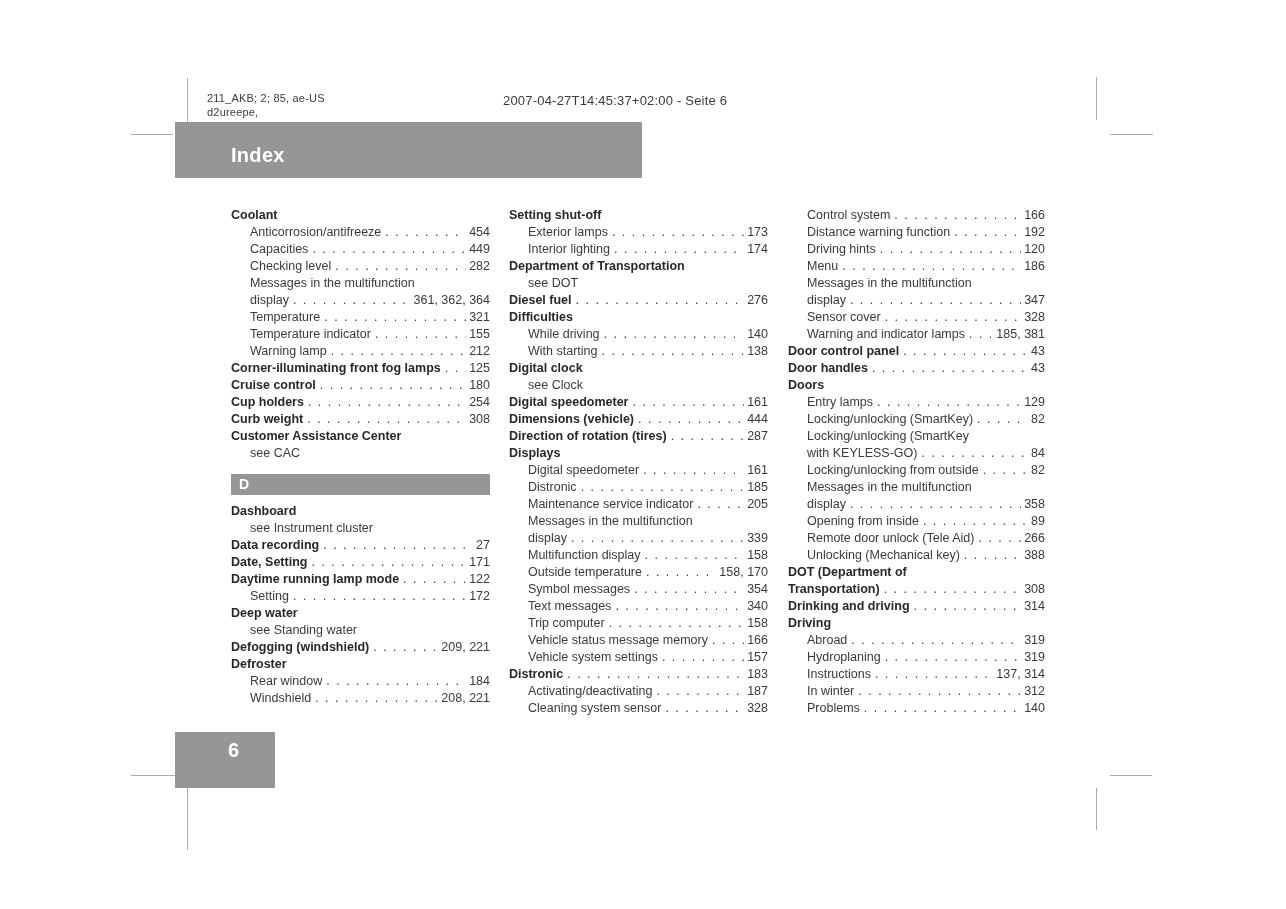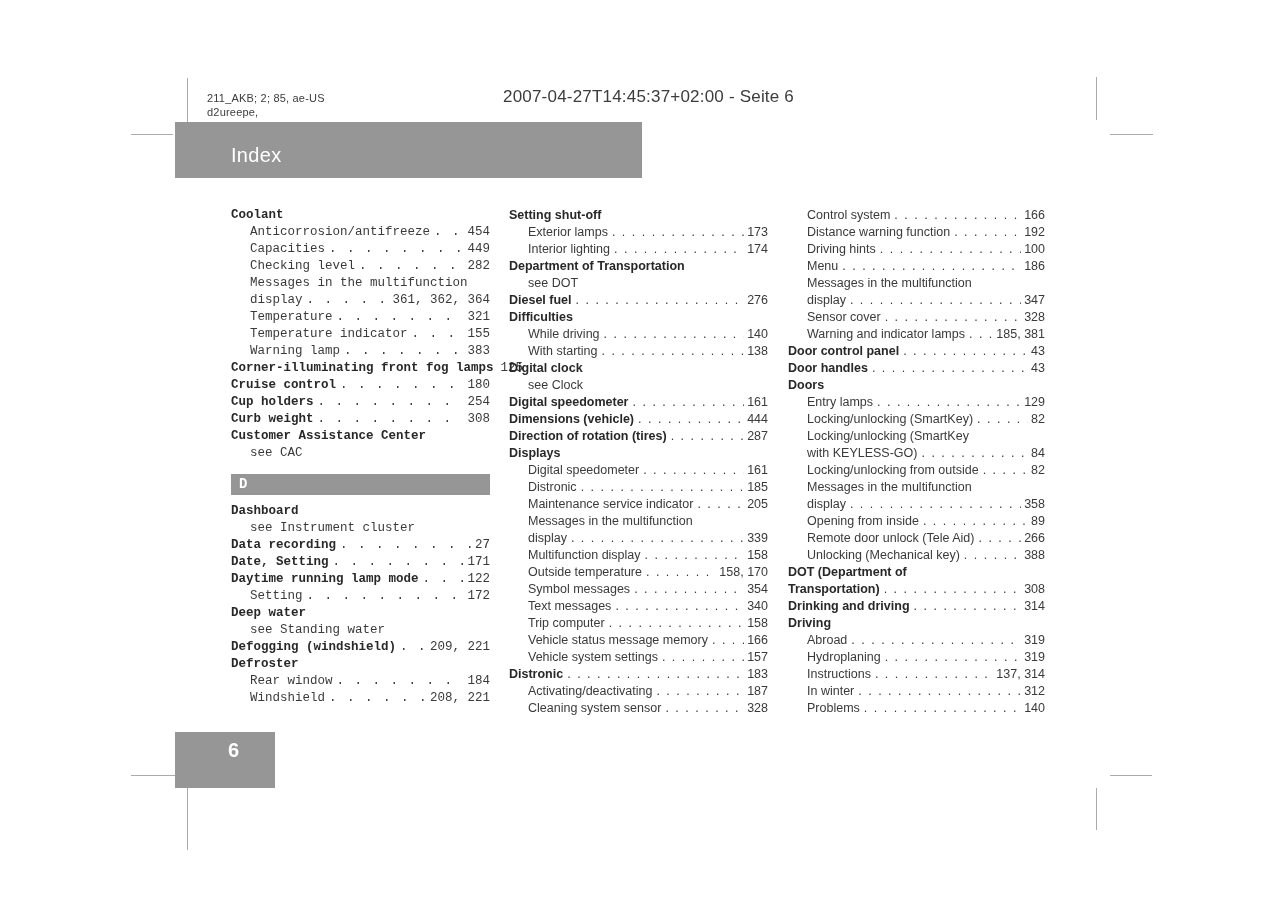--- a/index.html
+++ b/index.html
@@ -28,41 +28,41 @@
     left: 207px;
     top: 92px;
     font-size: 11px;
     line-height: 13.5px;
     color: #3c3c3c;
     letter-spacing: 0.2px;
   }
   #stamp {
     position: absolute;
     left: 503px;
-    top: 87px;
-    font-size: 17px;
+    top: 93px;
+    font-size: 13px;
     color: #3c3c3c;
     letter-spacing: 0.2px;
   }
 
   
   #index-bar {
     position: absolute;
     left: 175px;
     top: 122px;
     width: 467px;
     height: 56px;
     background: #969696;
   }
   #index-bar .t {
     position: absolute;
     left: 56px;
     bottom: 11px;
     color: #ffffff;
-    font-weight: normal;
+    font-weight: bold;
     font-size: 20px;
     letter-spacing: 0.3px;
   }
 
   
   #page-box {
     position: absolute;
     left: 175px;
     top: 732px;
     width: 100px;
@@ -79,21 +79,21 @@
   }
 
   
   .col {
     position: absolute;
     top: 207px;
     width: 259px;
     font-size: 12.5px;
     color: #3a3a3a;
   }
-  #col1 { left: 231px; font-family: Liberation Mono, monospace; }
+  #col1 { left: 231px; }
   #col2 { left: 509px; }
   #col3 { left: 788px; width: 257px; }
 
   .row {
     display: flex;
     align-items: baseline;
     line-height: 17px;
     white-space: nowrap;
   }
   .row .lbl { flex: 0 0 auto; }
@@ -179,21 +179,21 @@
         <span class="pg">321</span>
       </div>
       <div class="row i1">
         <span class="lbl">Temperature indicator</span>
         <span class="dots"></span>
         <span class="pg">155</span>
       </div>
       <div class="row i1">
         <span class="lbl">Warning lamp</span>
         <span class="dots"></span>
-        <span class="pg">383</span>
+        <span class="pg">212</span>
       </div>
       <div class="row b">
         <span class="lbl">Corner-illuminating front fog lamps</span>
         <span class="dots"></span>
         <span class="pg">125</span>
       </div>
       <div class="row b">
         <span class="lbl">Cruise control</span>
         <span class="dots"></span>
         <span class="pg">180</span>
@@ -409,21 +409,21 @@
         <span class="pg">166</span>
       </div>
       <div class="row i1">
         <span class="lbl">Distance warning function</span>
         <span class="dots"></span>
         <span class="pg">192</span>
       </div>
       <div class="row i1">
         <span class="lbl">Driving hints</span>
         <span class="dots"></span>
-        <span class="pg">100</span>
+        <span class="pg">120</span>
       </div>
       <div class="row i1">
         <span class="lbl">Menu</span>
         <span class="dots"></span>
         <span class="pg">186</span>
       </div>
       <div class="row i1">
         <span class="lbl">Messages in the multifunction</span>
       </div>
       <div class="row i1">

